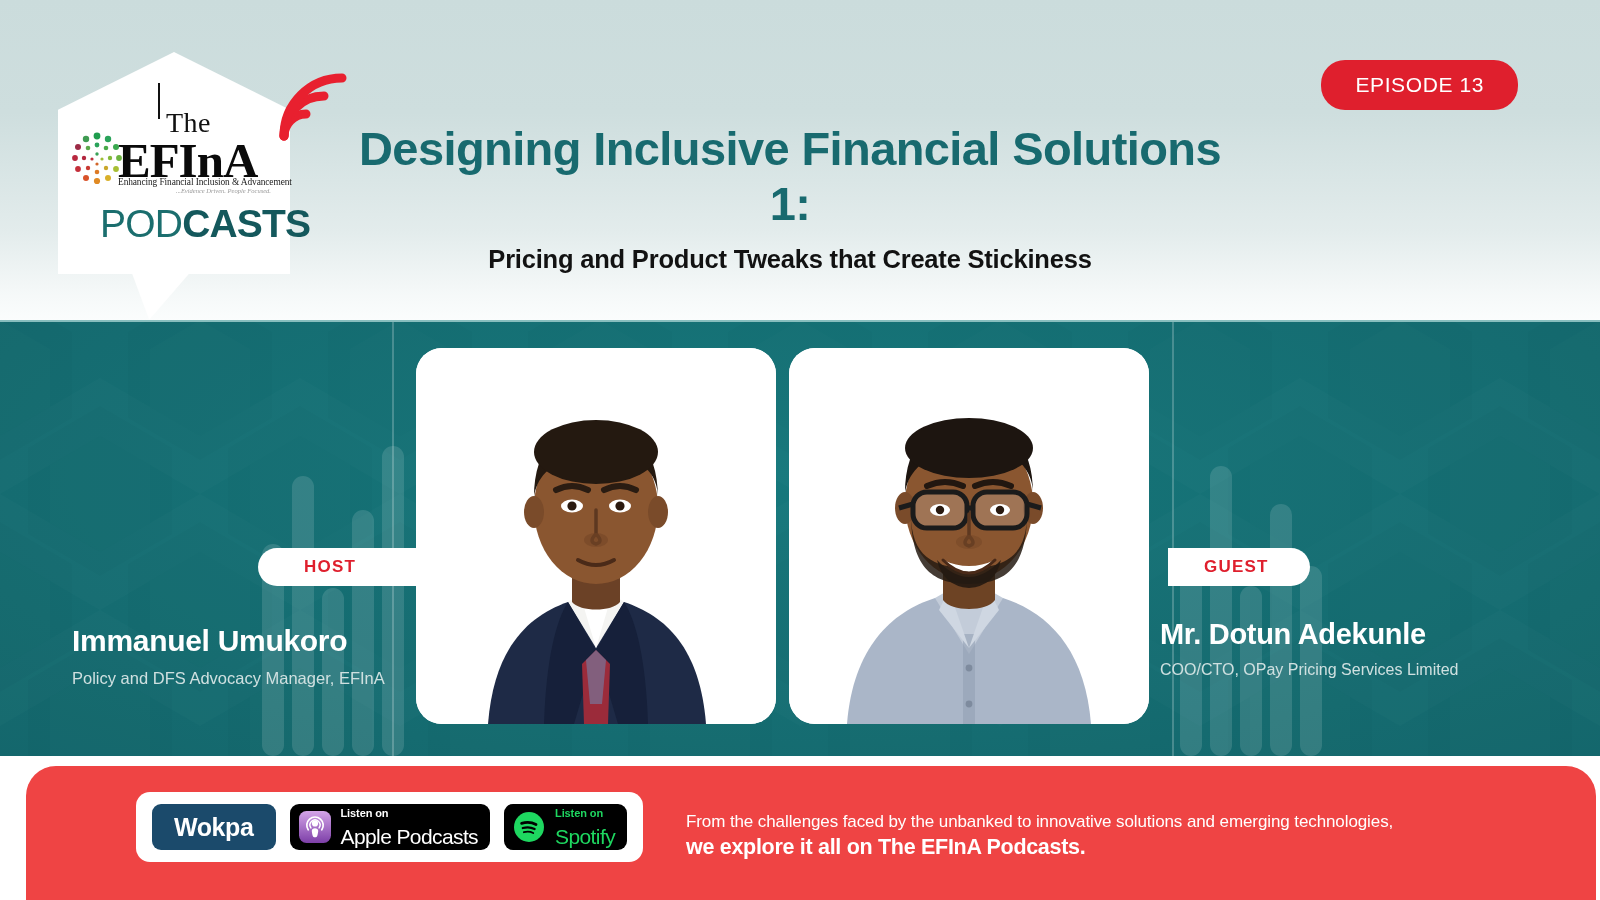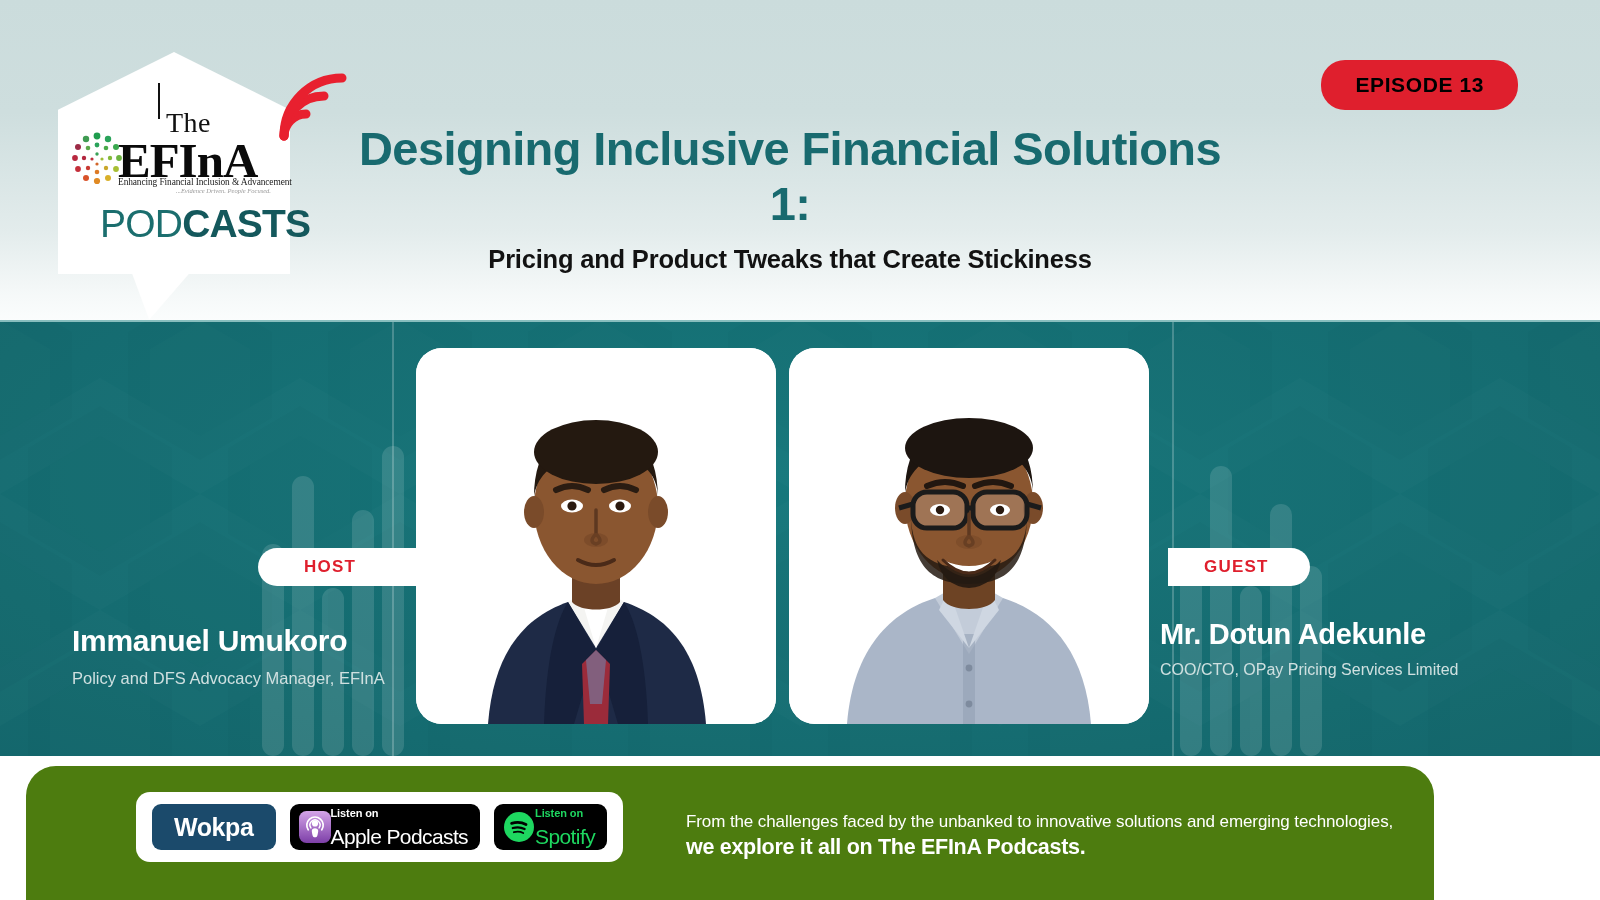--- a/index.html
+++ b/index.html
@@ -77,23 +77,23 @@
     line-height:1.17; letter-spacing:-.6px;
   }
   .title-sub {
     margin-top:13px;
     font-size:25.5px; font-weight:800; color:#121212; letter-spacing:-.2px;
   }
 
   
   .episode-badge {
     position:absolute; right:82px; top:60px;
-    background:#df1f2d; color:#000000;
+    background:#df1f2d; color:#ffffff;
     padding:13px 34px; border-radius:24px;
-    font-size:21px; font-weight:700; letter-spacing:.6px;
+    font-size:21px; font-weight:400; letter-spacing:.6px;
     white-space:nowrap;
   }
 
   
   .band {
     position:absolute; left:0; top:322px; width:1600px; height:434px;
     background:
       radial-gradient(120% 150% at 50% 35%, #12767a 0%, #11696e 45%, #0d5a60 100%);
     overflow:hidden;
   }
@@ -148,35 +148,35 @@
     margin-top:9px; font-size:16.5px; color:#cfe0e0; line-height:1.35;
     font-weight:400;
   }
   .person.guest .person-role { font-size:16px; }
 
   
   .footer-gap {
     position:absolute; left:0; top:756px; width:1600px; height:14px; background:#fff;
   }
   .footer-bar {
-    position:absolute; left:26px; top:766px; width:1408px; height:134px;
-    background:#4d7c0f; border-radius:30px 30px 0 0;
+    position:absolute; left:26px; top:766px; width:1570px; height:134px;
+    background:#ef4444; border-radius:30px 30px 0 0;
   }
   .badges {
     position:absolute; left:110px; top:26px;
     background:#ffffff; border-radius:14px;
     padding:12px 16px; display:flex; align-items:center; gap:14px;
   }
   .badge { height:46px; border-radius:9px; display:flex; align-items:center; }
   .badge.wokpa {
     background:#1b4a6b; padding:0 22px;
     color:#fff; font-size:25px; font-weight:700; letter-spacing:-.4px;
   }
   .badge.apple, .badge.spotify {
-    background:#000; padding:0 12px 0 9px; 
+    background:#000; padding:0 12px 0 9px; gap:10px;
   }
   .badge-icon { width:32px; height:32px; flex:0 0 32px; }
   .badge-text { display:flex; flex-direction:column; justify-content:center; line-height:1; }
   .badge-small { font-size:11px; font-weight:700; letter-spacing:-.1px; }
   .badge-big { font-size:21px; font-weight:500; letter-spacing:-.6px; margin-top:7px; }
   .badge.apple .badge-small, .badge.apple .badge-big { color:#fff; }
   .badge.spotify .badge-small, .badge.spotify .badge-big { color:#1ed760; }
 
   .footer-text {
     position:absolute; left:660px; top:34px; width:860px; color:#fff;margin-top:12px;

